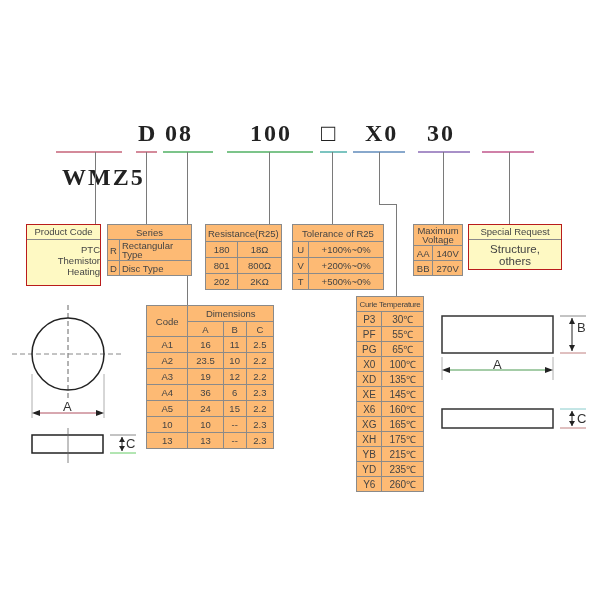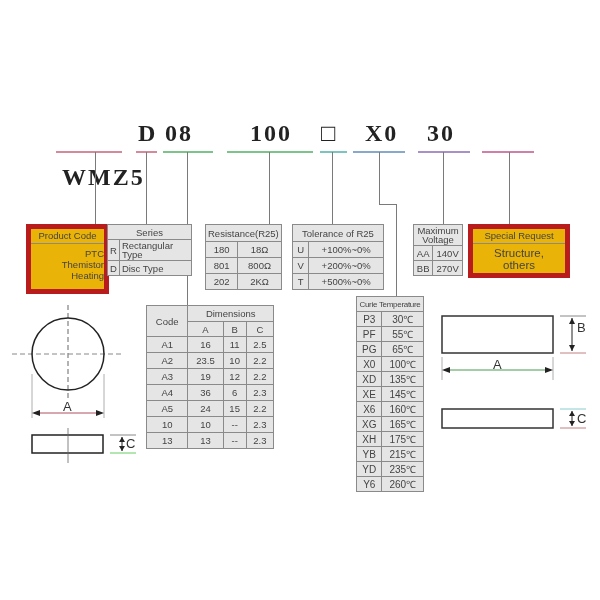--- a/index.html
+++ b/index.html
@@ -4,23 +4,23 @@
 <style>
   html, body { margin:0; padding:0; }
   body { width:600px; height:600px; background:#ffffff; position:relative; overflow:hidden;
          font-family:"Liberation Sans", sans-serif; color:#333; }
   .abs { position:absolute; }
   .code { position:absolute; top:120px; font-family:"Liberation Serif", serif; font-size:24px;
           font-weight:bold; color:#222; letter-spacing:2px; }
   .uline { position:absolute; height:2px; }
   .vline { position:absolute; width:1px; background:#7a7a7a; }
   .hline { position:absolute; height:1px; background:#7a7a7a; }
-  table.t { position:absolute; border-collapse:collapse; font-size:9.5px; color:#444; background:#e5e5e5; }
+  table.t { position:absolute; border-collapse:collapse; font-size:9.5px; color:#444; background:#fdba74; }
   table.t td { border:1px solid #8a8a8a; text-align:center; padding:0 2px; height:14px; line-height:13px; }
-  .box { position:absolute; border:5px solid #b91c1c; background:#eab308; font-size:9.5px; color:#444; }
+  .box { position:absolute; border:1px solid #b91c1c; background:#fef9c3; font-size:9.5px; color:#444; }
   .box .hdr { border-bottom:1px solid #8a8a8a; text-align:center; height:14px; line-height:14px; }
   .lbl { position:absolute; font-size:13px; color:#333; }
 </style>
 </head>
 <body>
 
 <div class="code" style="left:62px;margin-top:44px;">WMZ5</div>
 <div class="code" style="left:138px;">D</div>
 <div class="code" style="left:165px;">08</div>
 <div class="code" style="left:250px;">100</div>

